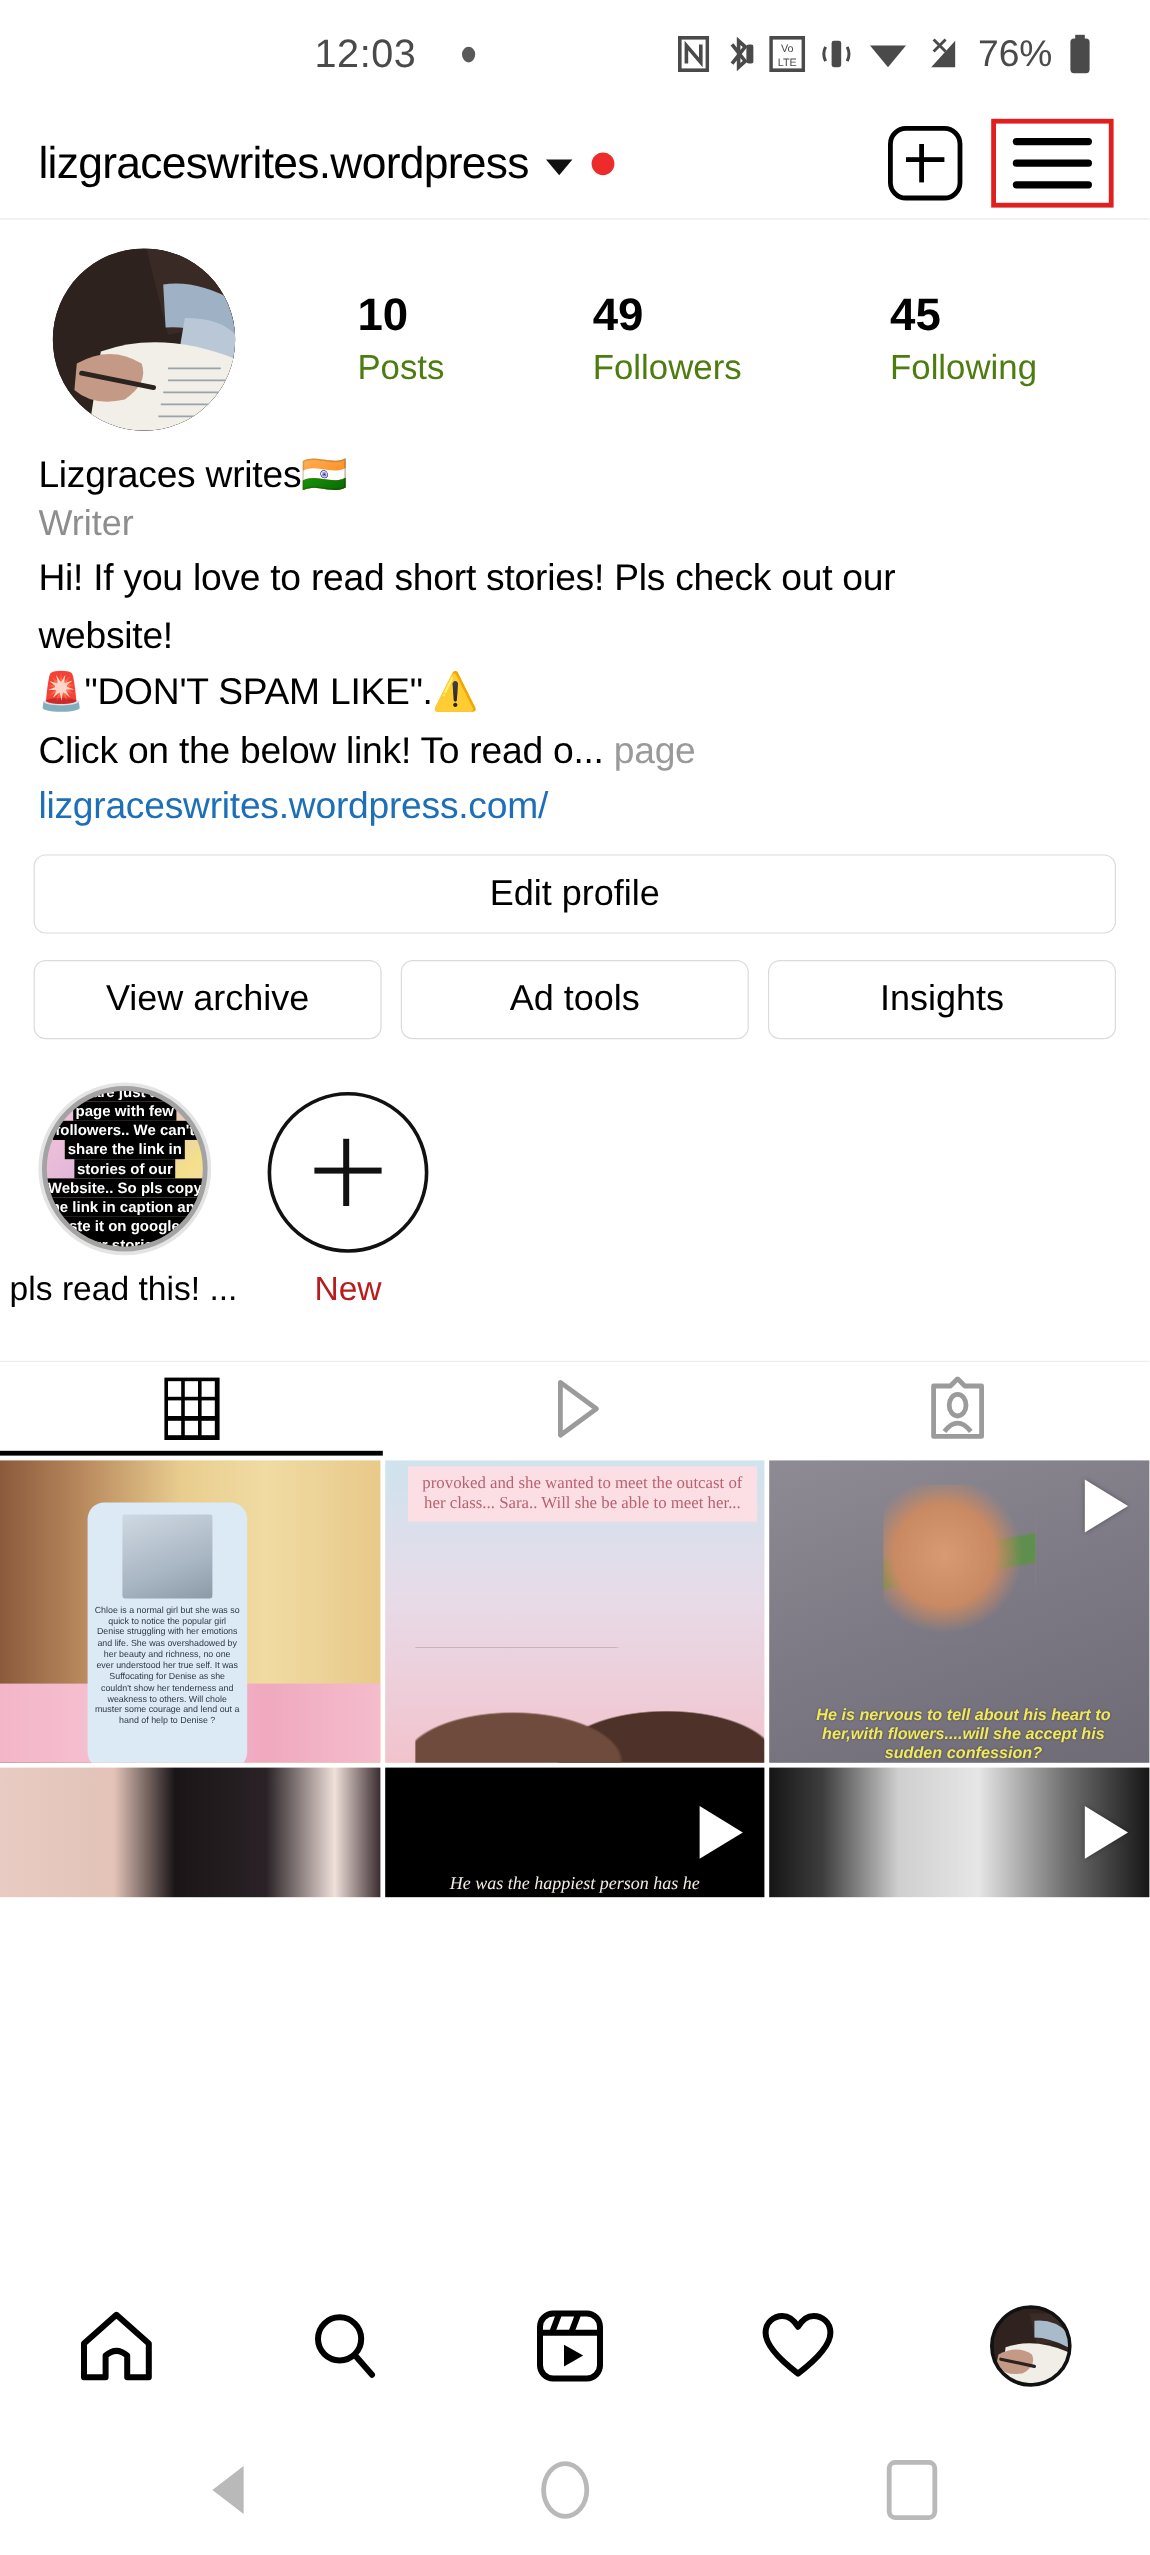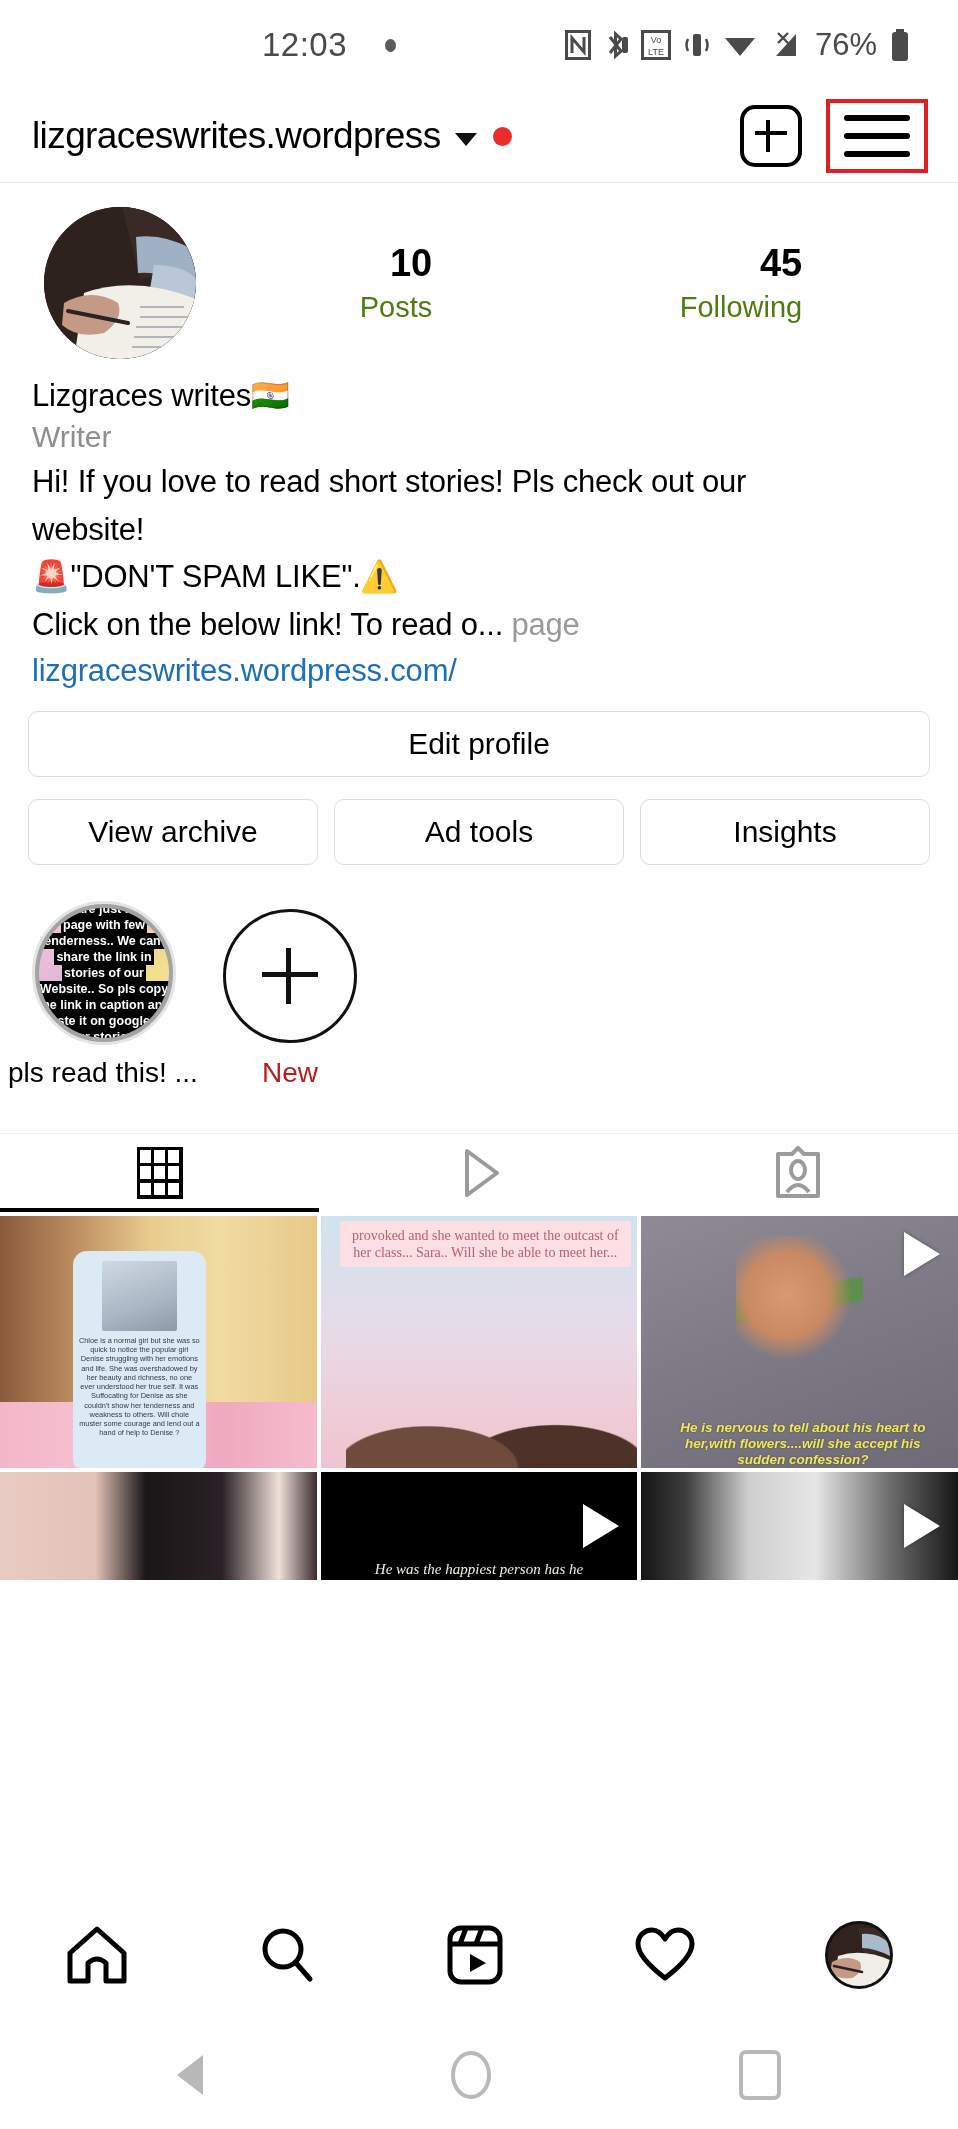--- a/index.html
+++ b/index.html
@@ -145,21 +145,21 @@
     position: relative;
     background: #2b1f1c;
   }
   .avatar-art { position: absolute; inset: 0; }
   .stats {
     display: flex;
     flex: 1;
     justify-content: space-around;
     padding-left: 40px;
   }
-  .stat { text-align: right; }
+  .stat { text-align: left; }
   .stat-num {
     font-size: 38px;
     font-weight: bold;
     line-height: 1.15;
   }
   .stat-label {
     font-size: 29px;
     color: #4d7c0f;
     margin-top: 6px;
   }
@@ -587,20 +587,24 @@
           <path d="M88 140 H136"></path>
       </g>
     </svg>
   </div>
   <div class="stats">
     <div class="stat">
       <div class="stat-num">10</div>
       <div class="stat-label">Posts</div>
     </div>
     <div class="stat">
+      <div class="stat-num">49</div>
+      <div class="stat-label">Followers</div>
+    </div>
+    <div class="stat">
       <div class="stat-num">45</div>
       <div class="stat-label">Following</div>
     </div>
   </div>
 </div>
 
 <div class="bio">
   <div class="bio-name">
     <span>Lizgraces writes</span><span class="emoji">🇮🇳</span>
   </div>
@@ -625,21 +629,21 @@
   <div class="btn">Insights</div>
 </div>
 
 <div class="highlights">
   <div class="hl-item">
     <div class="hl-ring">
       <div class="hl-thumb">
         <div class="hl-thumb-text">
           <span>We are just a sm</span>
           <span>page with few</span>
-          <span>tenderness.. We can't</span>
+          <span>followers.. We can't</span>
           <span>share the link in</span>
           <span>stories of our</span>
           <span>Website.. So pls copy</span>
           <span>the link in caption and</span>
           <span>paste it on google to</span>
           <span>d our stories! T</span>
         </div>
       </div>
     </div>
     <div class="hl-label">pls read this! ...</div>

